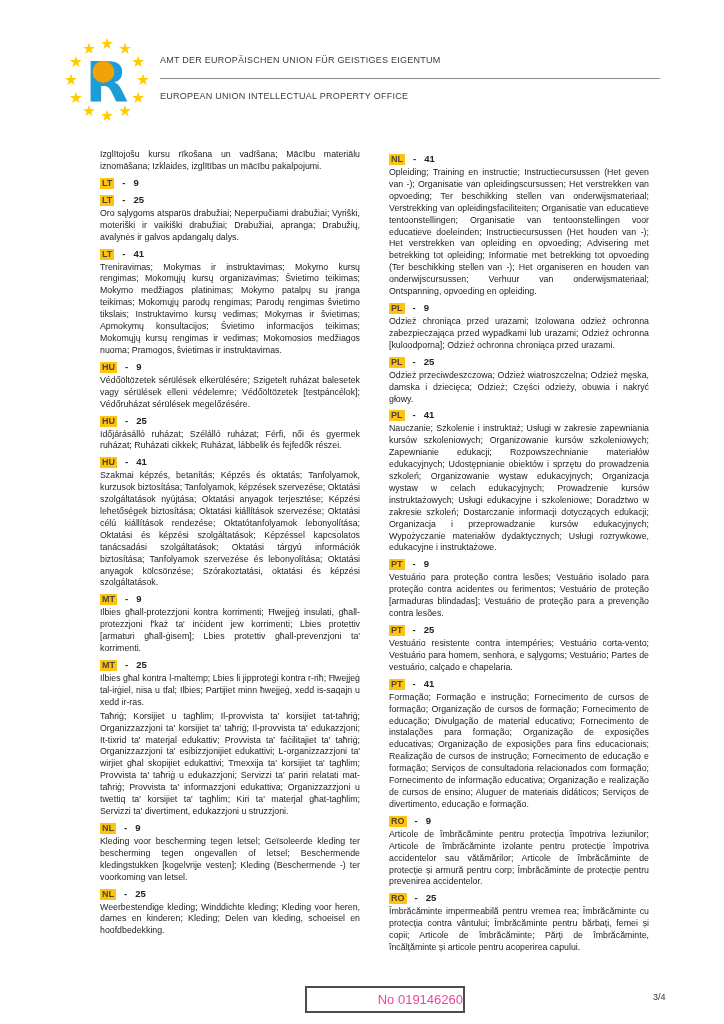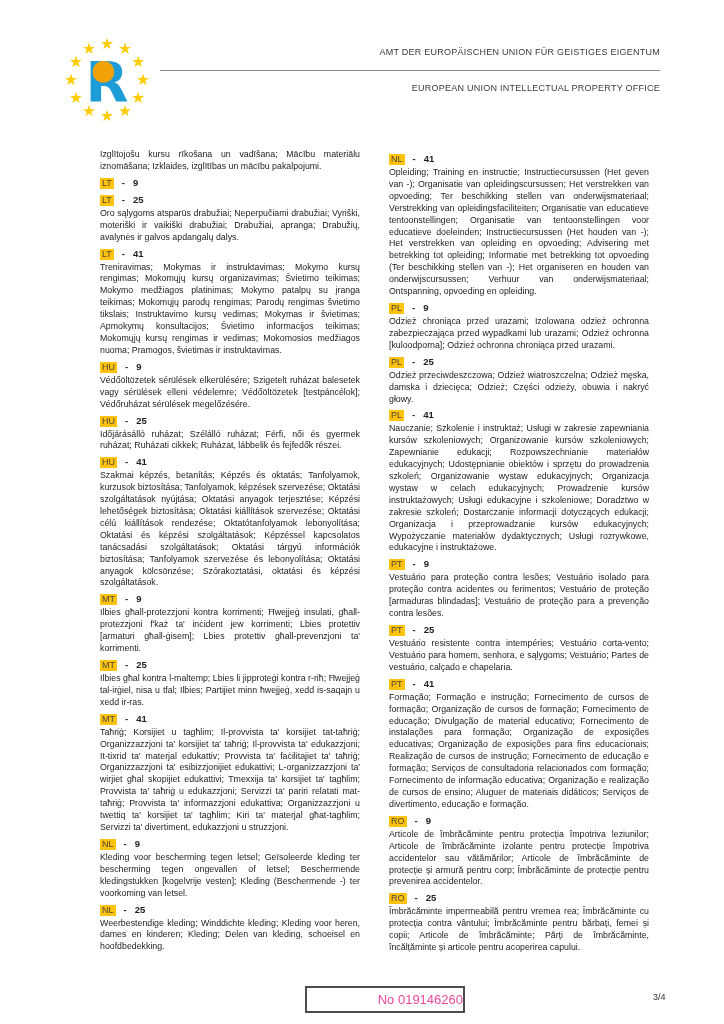--- a/index.html
+++ b/index.html
@@ -2,27 +2,27 @@
 <html><head>
 <meta charset="utf-8">
 <style>
   html,body{margin:0;padding:0;background:#e8e8e8;}
   .page{position:relative;width:724px;height:1024px;background:#ffffff;overflow:hidden;
         font-family:"Liberation Sans",sans-serif;color:#1a1a1a;margin:0 auto;}
   
   .hdr{position:absolute;top:35px;left:62px;width:598px;height:92px;}
   .logo{position:absolute;left:0;top:0;width:90px;height:90px;}
   .hdr-text{position:absolute;left:98px;top:12px;right:0;}
-  .hdr-line1,.hdr-line2{font-size:9px;letter-spacing:.25px;color:#3b3b3b;text-align:right;white-space:nowrap;}
+  .hdr-line1,.hdr-line2{font-size:9px;letter-spacing:.25px;color:#3b3b3b;white-space:nowrap;margin-top:8px;}
   .hdr-rule{border:none;border-top:1px solid #8a8a8a;margin:13px 0 12px 0;}
   
   .columns{position:absolute;top:149px;left:100px;width:550px;display:flex;gap:29px;align-items:flex-start;}
   .column{width:260px;}
   .sec-head{margin:3px 0 1px 0;line-height:13px;font-size:9.5px;}
-  .code{background:#FFC20E;color:#4a463a;font-weight:normal;font-size:9px;padding:0 2px 1px 2px;}
+  .code{background:#FFC20E;color:#4a463a;font-weight:bold;font-size:9px;padding:0 2px 1px 2px;}
   .dash{margin:0 8px;font-weight:bold;color:#222;}
   .num{font-weight:bold;color:#222;}
   .sec-text{font-size:8.8px;line-height:11.9px;text-align:justify;color:#1c1c1c;margin:0 0 2px 0;}
   
   .regbox{position:absolute;left:305px;top:986px;width:156px;height:23px;border:2px solid #4d4d4d;
           text-align:right;line-height:23px;font-size:13px;color:#ec4899;background:#fff;}
   .pagenum{position:absolute;left:653px;top:992px;font-size:9px;font-weight:normal;color:#333;}
 </style>
 </head>
 <body>
@@ -71,21 +71,20 @@
         <div class="sec-head"><span class="code">HU</span><span class="dash">-</span><span class="num">9</span></div>
         <div class="sec-text">Védőöltözetek sérülések elkerülésére; Szigetelt ruházat balesetek vagy sérülések elleni védelemre; Védőöltözetek [testpáncélok]; Védőruházat sérülések megelőzésére.</div>
         <div class="sec-head"><span class="code">HU</span><span class="dash">-</span><span class="num">25</span></div>
         <div class="sec-text">Időjárásálló ruházat; Szélálló ruházat; Férfi, női és gyermek ruházat; Ruházati cikkek; Ruházat, lábbelik és fejfedők részei.</div>
         <div class="sec-head"><span class="code">HU</span><span class="dash">-</span><span class="num">41</span></div>
         <div class="sec-text">Szakmai képzés, betanítás; Képzés és oktatás; Tanfolyamok, kurzusok biztosítása; Tanfolyamok, képzések szervezése; Oktatási szolgáltatások nyújtása; Oktatási anyagok terjesztése; Képzési lehetőségek biztosítása; Oktatási kiállítások szervezése; Oktatási célú kiállítások rendezése; Oktatótanfolyamok lebonyolítása; Oktatási és képzési szolgáltatások; Képzéssel kapcsolatos tanácsadási szolgáltatások; Oktatási tárgyú információk biztosítása; Tanfolyamok szervezése és lebonyolítása; Oktatási anyagok kölcsönzése; Szórakoztatási, oktatási és képzési szolgáltatások.</div>
         <div class="sec-head"><span class="code">MT</span><span class="dash">-</span><span class="num">9</span></div>
         <div class="sec-text">Ilbies għall-protezzjoni kontra korrimenti; Ħwejjeġ insulati, għall-protezzjoni f'każ ta' inċident jew korrimenti; Lbies protettiv [armaturi għall-ġisem]; Lbies protettiv għall-prevenzjoni ta' korrimenti.</div>
         <div class="sec-head"><span class="code">MT</span><span class="dash">-</span><span class="num">25</span></div>
         <div class="sec-text">Ilbies għal kontra l-maltemp; Lbies li jipproteġi kontra r-riħ; Ħwejjeġ tal-irġiel, nisa u tfal; Ilbies; Partijiet minn ħwejjeġ, xedd is-saqajn u xedd ir-ras.</div>
-        <div class="sec-head"><span class="code">MT</span><span class="dash">-</span><span class="num">41</span></div>
         <div class="sec-text">Taħriġ; Korsijiet u tagħlim; Il-provvista ta' korsijiet tat-taħriġ; Organizzazzjoni ta' korsijiet ta' taħriġ; Il-provvista ta' edukazzjoni; It-tixrid ta' materjal edukattiv; Provvista ta' faċilitajiet ta' taħriġ; Organizzazzjoni ta' esibizzjonijiet edukattivi; L-organizzazzjoni ta' wirjiet għal skopijiet edukattivi; Tmexxija ta' korsijiet ta' tagħlim; Provvista ta' taħriġ u edukazzjoni; Servizzi ta' pariri relatati mat-taħriġ; Provvista ta' informazzjoni edukattiva; Organizzazzjoni u twettiq ta' korsijiet ta' tagħlim; Kiri ta' materjal għat-tagħlim; Servizzi ta' divertiment, edukazzjoni u struzzjoni.</div>
         <div class="sec-head"><span class="code">NL</span><span class="dash">-</span><span class="num">9</span></div>
         <div class="sec-text">Kleding voor bescherming tegen letsel; Geïsoleerde kleding ter bescherming tegen ongevallen of letsel; Beschermende kledingstukken [kogelvrije vesten]; Kleding (Beschermende -) ter voorkoming van letsel.</div>
         <div class="sec-head"><span class="code">NL</span><span class="dash">-</span><span class="num">25</span></div>
         <div class="sec-text">Weerbestendige kleding; Winddichte kleding; Kleding voor heren, dames en kinderen; Kleding; Delen van kleding, schoeisel en hoofdbedekking.</div>
       </div>
     <div class="column" id="col-right">
         <div class="sec-head"><span class="code">NL</span><span class="dash">-</span><span class="num">41</span></div>
         <div class="sec-text">Opleiding; Training en instructie; Instructiecursussen (Het geven van -); Organisatie van opleidingscursussen; Het verstrekken van opvoeding; Ter beschikking stellen van onderwijsmateriaal; Verstrekking van opleidingsfaciliteiten; Organisatie van educatieve tentoonstellingen; Organisatie van tentoonstellingen voor educatieve doeleinden; Instructiecursussen (Het houden van -); Het verstrekken van opleiding en opvoeding; Advisering met betrekking tot opleiding; Informatie met betrekking tot opvoeding (Ter beschikking stellen van -); Het organiseren en houden van onderwijscursussen; Verhuur van onderwijsmateriaal; Ontspanning, opvoeding en opleiding.</div>
         <div class="sec-head"><span class="code">PL</span><span class="dash">-</span><span class="num">9</span></div>

